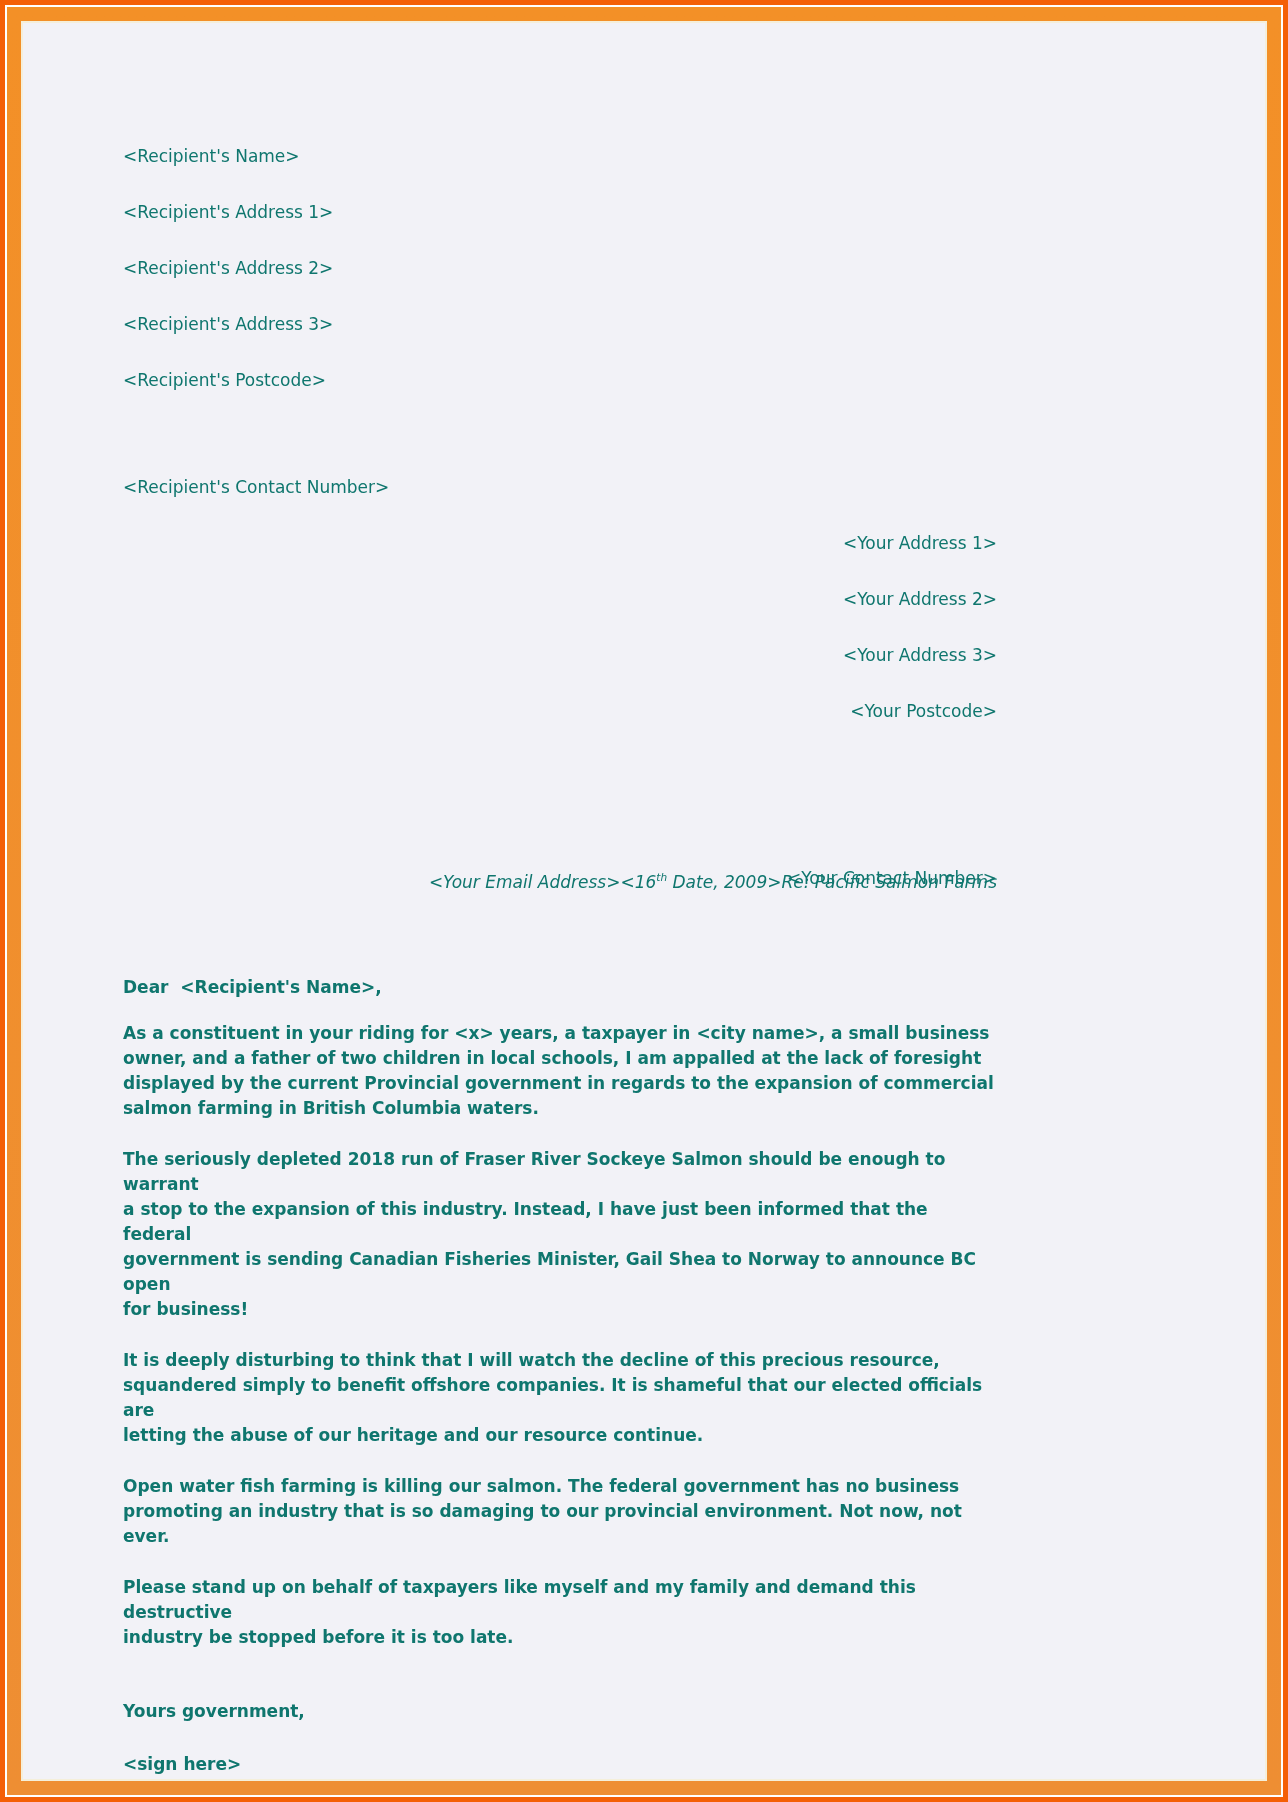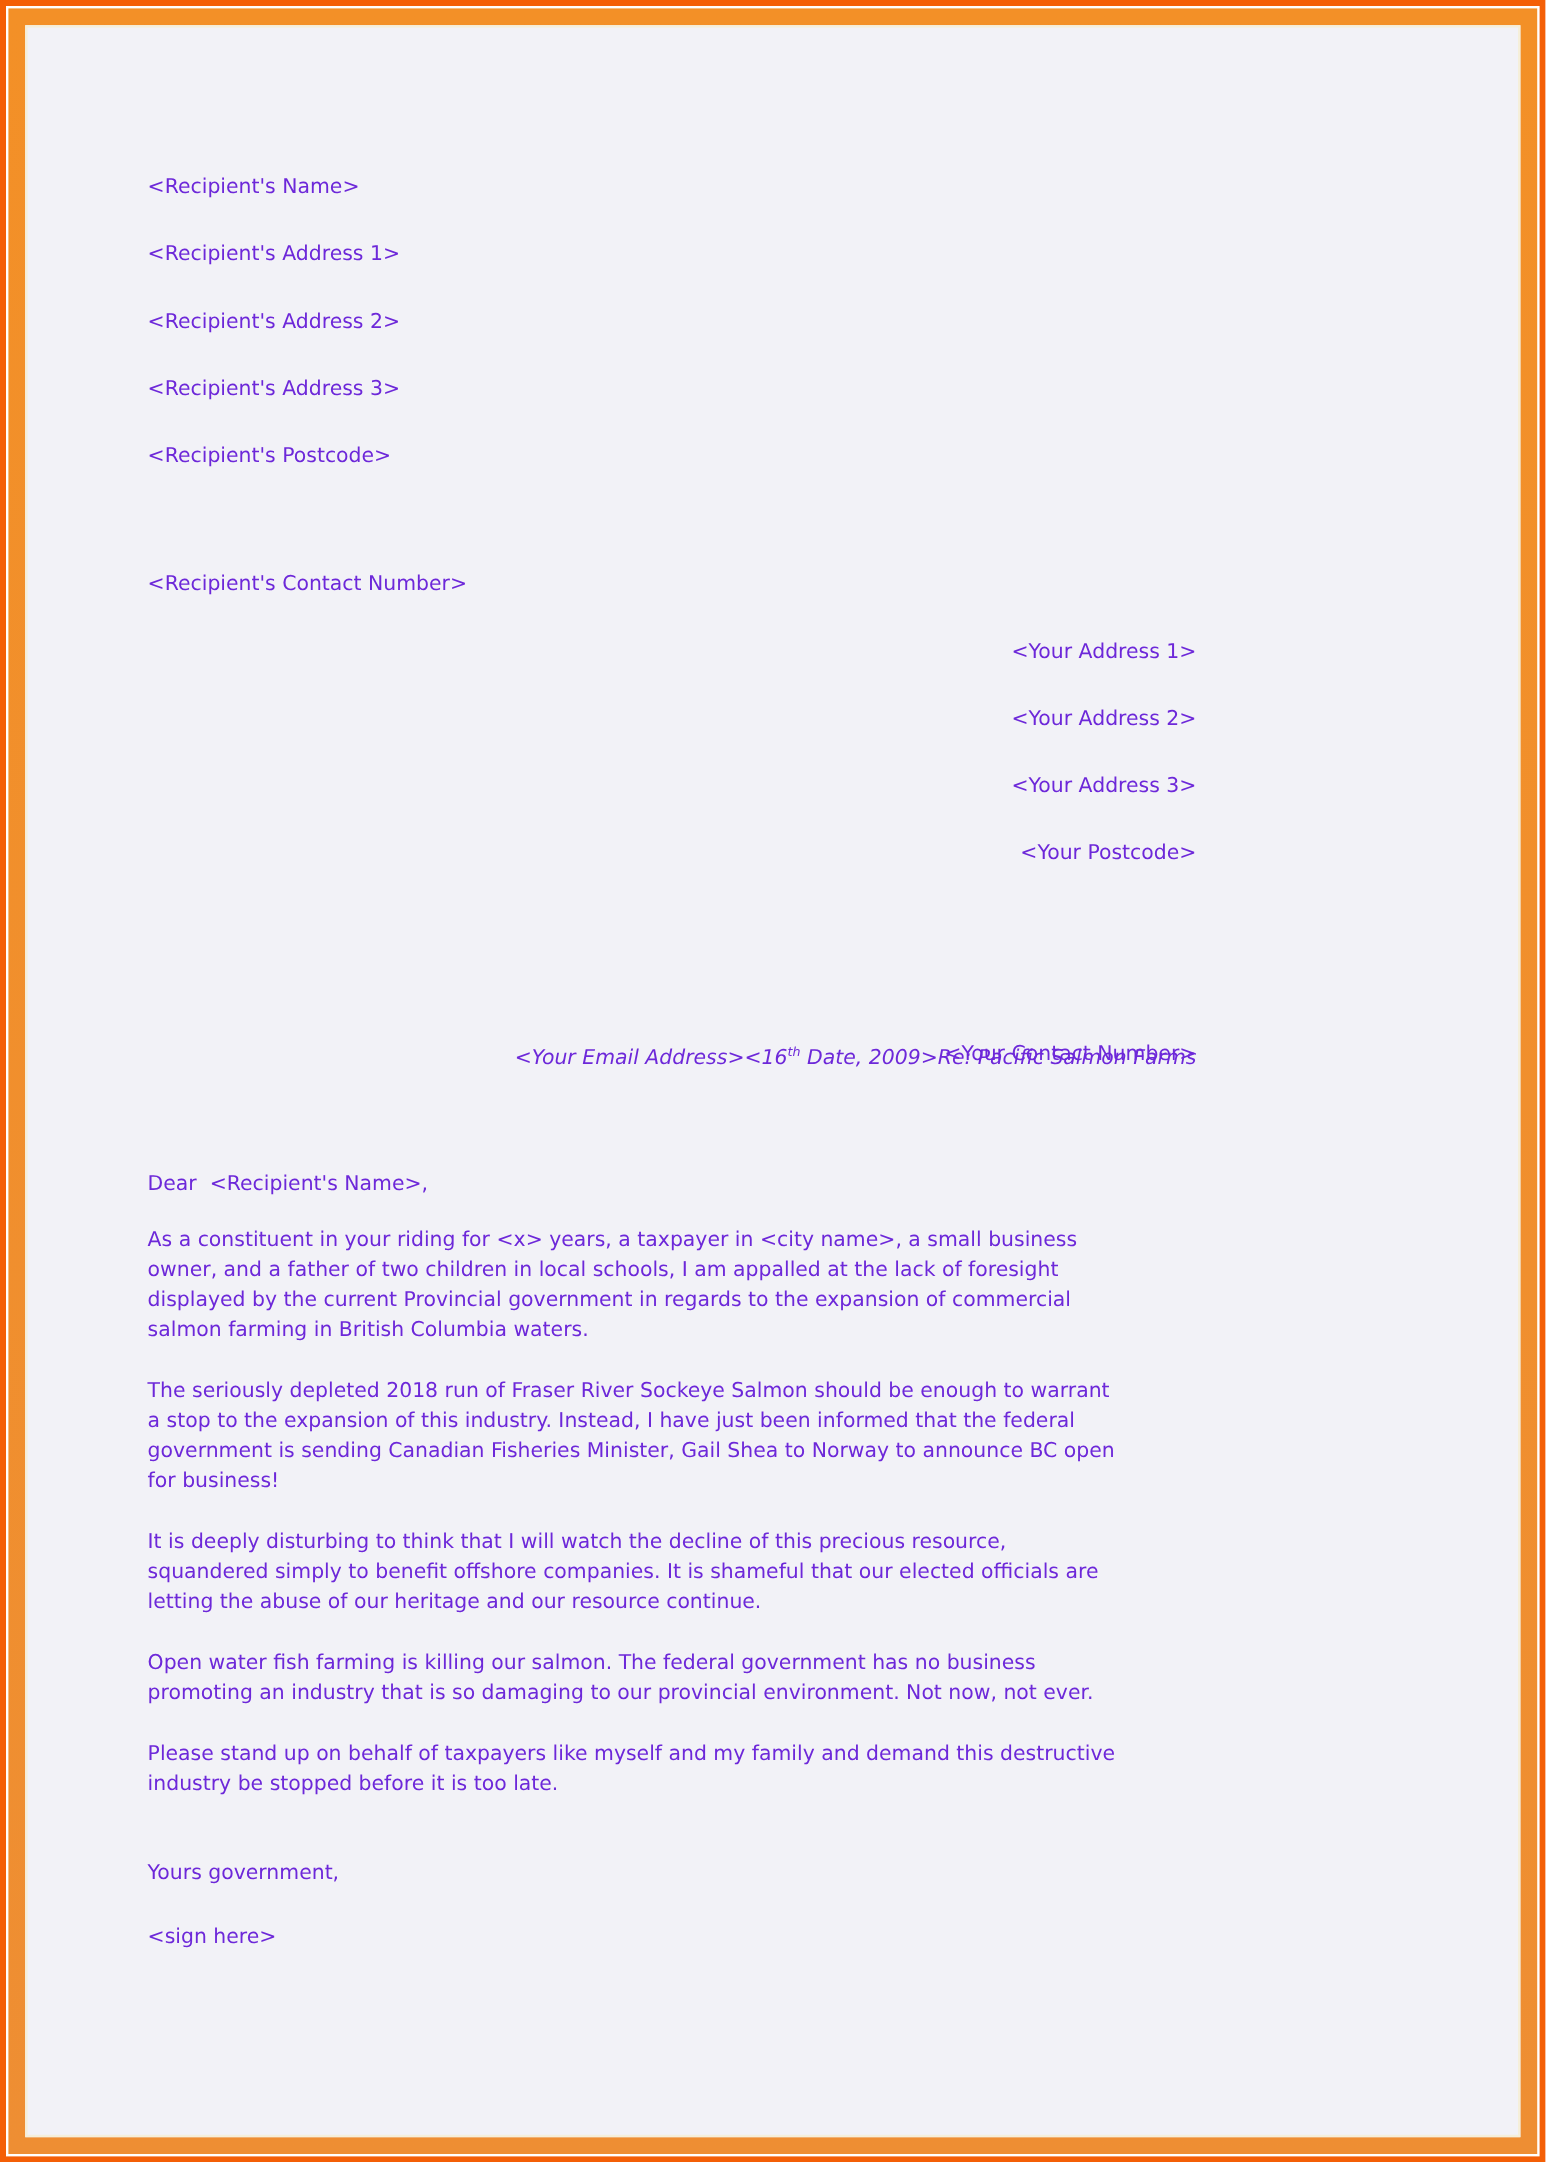--- a/index.html
+++ b/index.html
@@ -25,41 +25,42 @@
     padding: 14px;
   }
   .content {
     width: 100%; height: 100%;
     box-sizing: border-box;
     border: 2px solid #f5efda;      
     background: #f2f2f7;            
     position: relative;
     overflow: hidden;
     font-family: "DejaVu Sans", "Liberation Sans", sans-serif;
-    color: #6d28d9;
+    color: #0f766e;
     font-size: 17px;
   }
 
   .block { position: absolute; margin: 0; }
   .hdr p { margin: 0; line-height: 56px; white-space: pre; }
 
   .recipient-block   { top: 105px; left: 100px; }
   .recipient-contact { top: 436px; left: 100px; }
 
   .right-col { left: 100px; width: 874px; text-align: right; }
   .sender-block   { top: 492px; }
   .sender-contact { top: 827px; }
   .date-line      { top: 831px; font-style: italic; }
   .date-line sup  { font-size: 0.62em; vertical-align: super; line-height: 0; }
 
   .body-flow { top: 952px; left: 100px; width: 874px; }
   .body-flow p {
     margin: 0 0 26px 0;
     line-height: 25px;
     white-space: pre-wrap;
+    font-weight: bold;
   }
   .body-flow p.salutation { margin-bottom: 21px; }
   .body-flow p.closing    { margin: 49px 0 0 0; }
   .body-flow p.signature  { margin: 28px 0 0 0; }
 </style>
 </head>
 <body>
 
 <div class="page">
   <div class="frame-pinstripe">

